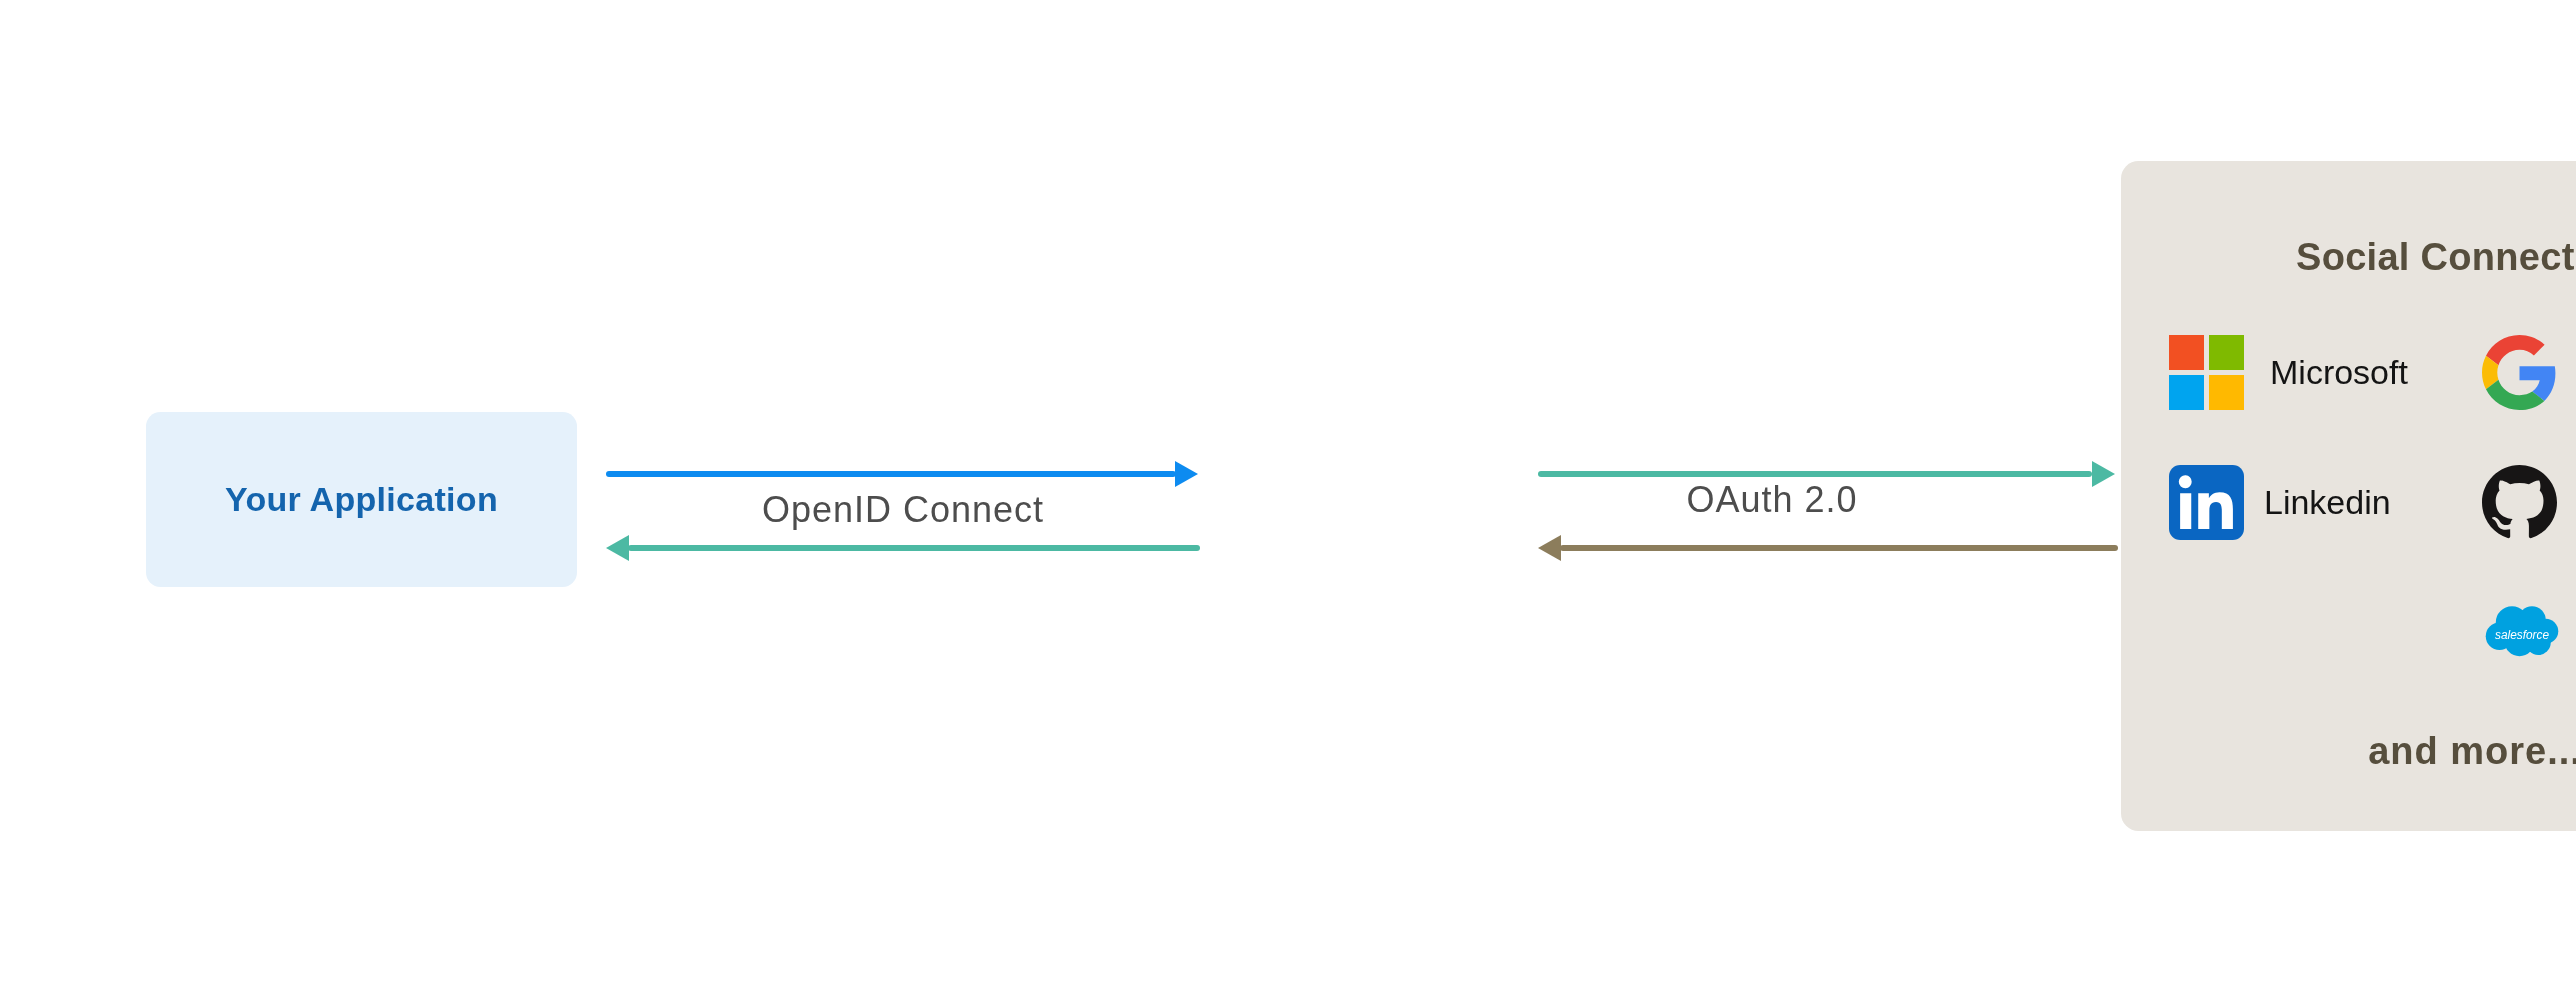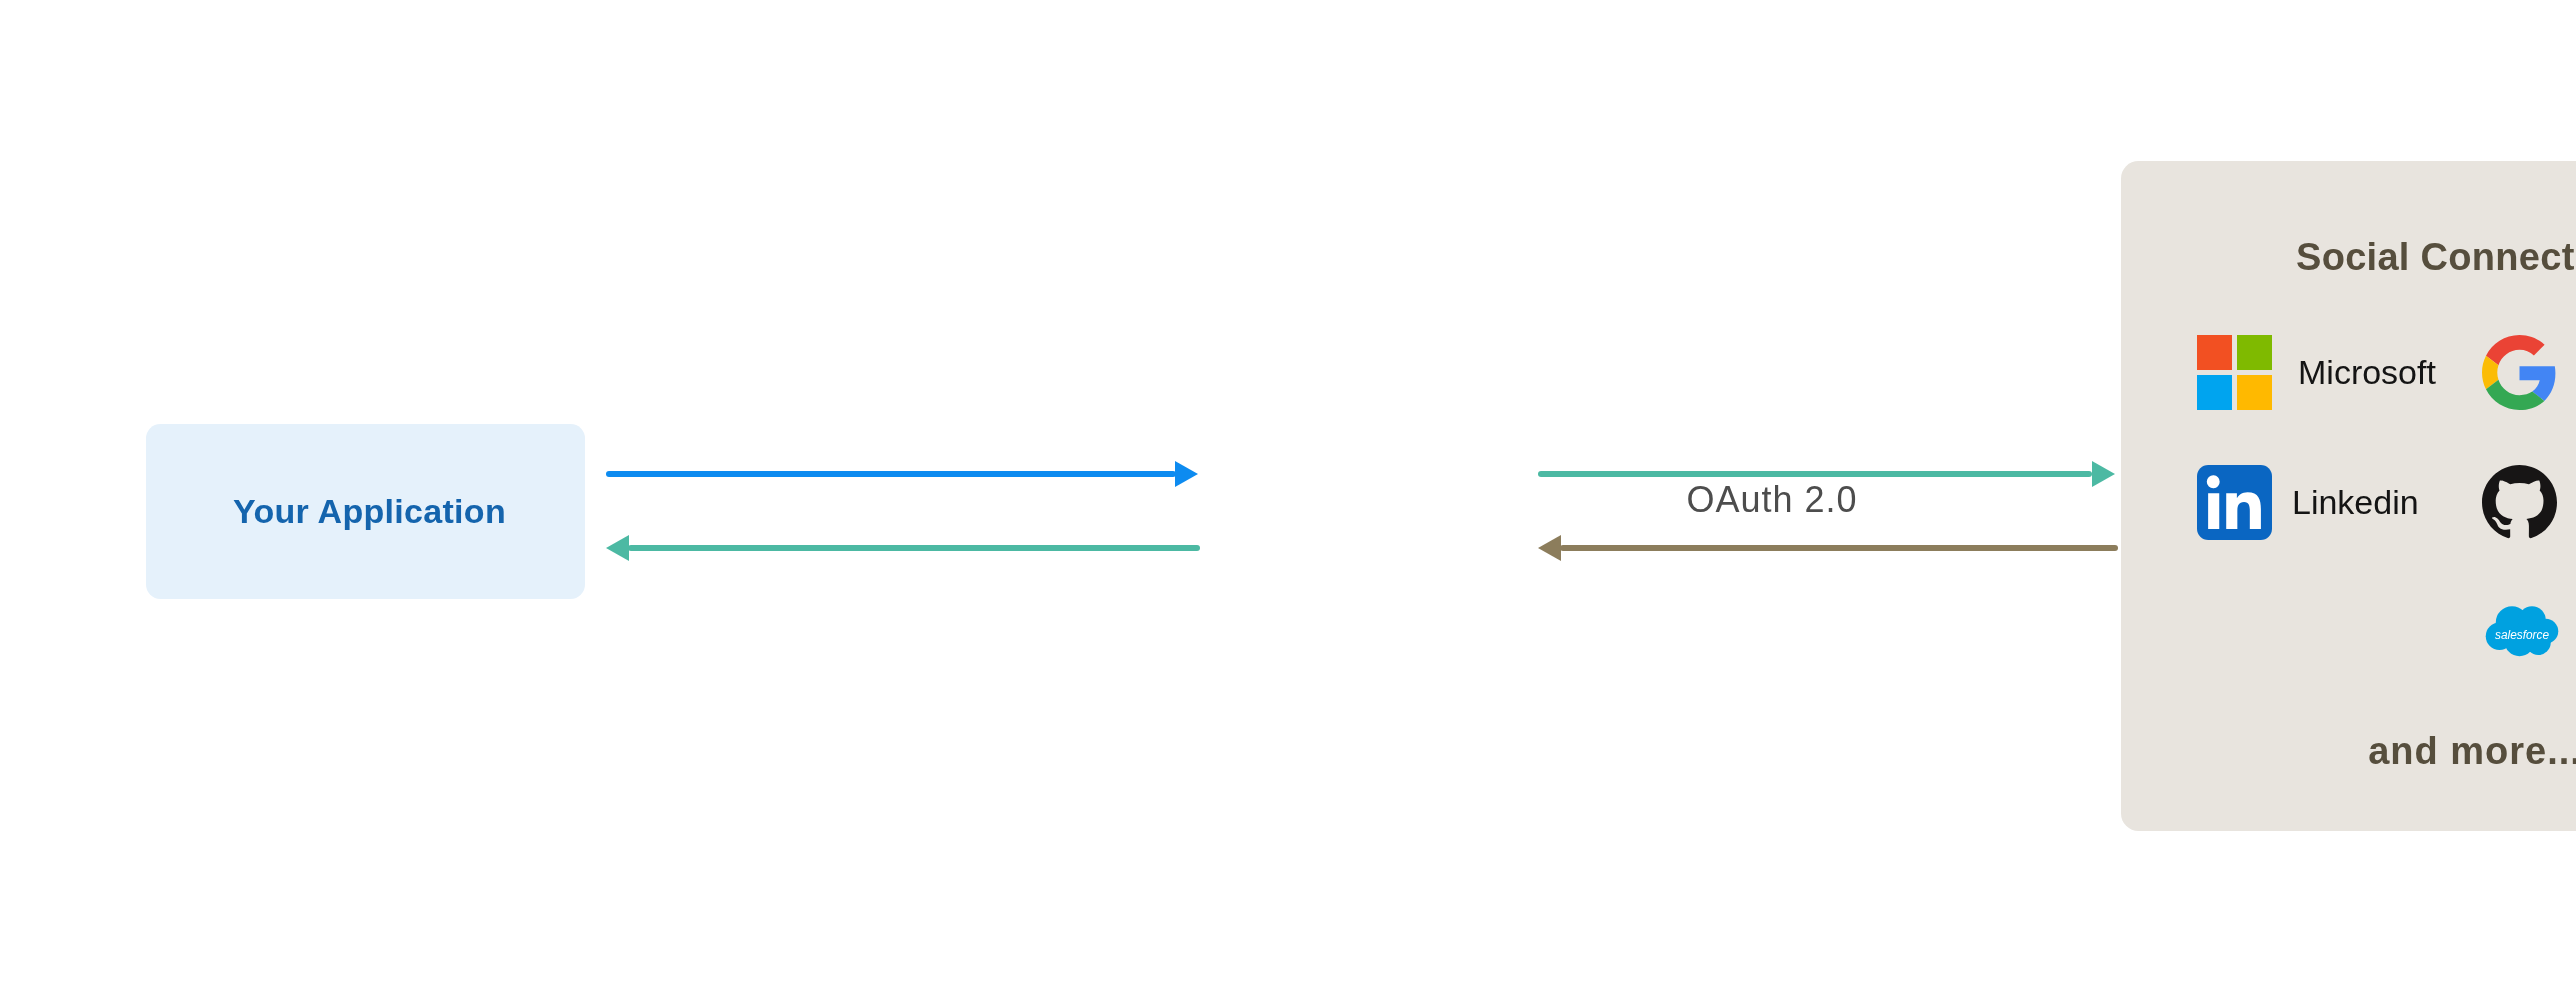--- a/index.html
+++ b/index.html
@@ -9,21 +9,21 @@
     position:relative;overflow:hidden;
   }
   .canvas{position:absolute;inset:0;}
 
   
   .node{
     position:absolute;display:flex;align-items:center;justify-content:center;
     border-radius:14.4px;
   }
   .node .node-label{font-weight:700;font-size:34px;letter-spacing:0.3px;white-space:nowrap;}
-  .app-box{left:146px;top:424px;width:431px;height:175px;background:var(--app-bg);padding-left:8px;}
+  .app-box{left:146px;top:412px;width:431px;height:175px;background:var(--app-bg);}
   .app-box .node-label{color:var(--app-text);}
   .scalekit-box{left:1204px;top:416px;width:326px;height:175px;background:var(--scalekit-bg);}
   .scalekit-box .node-label{color:var(--scalekit-text);}
 
   
   .arrow-line{position:absolute;height:6.2px;border-radius:3.1px;}
   .arrow-head{position:absolute;width:0;height:0;border-top:13.4px solid transparent;border-bottom:13.4px solid transparent;}
   .head-right{border-left-width:23px;border-left-style:solid;}
   .head-left{border-right-width:23px;border-right-style:solid;}
 
@@ -48,21 +48,21 @@
   .panel{
     position:absolute;left:2121px;top:161px;width:708px;height:670px;
     background:var(--panel-bg);border-radius:17.5px;
   }
   .panel-title{
     position:absolute;left:0;right:0;top:75px;text-align:center;
     font-size:38px;font-weight:700;color:var(--panel-heading);letter-spacing:0.3px;
   }
   .provider{position:absolute;display:flex;align-items:center;gap:26px;height:75px;}
   .p-r1{top:174px;} .p-r2{top:304px;gap:20px;} .p-r3{top:431px;}
-  .p-c1{left:76px;text-align:right;} .p-c2{left:361px;}
+  .p-c1{left:48px;text-align:right;} .p-c2{left:361px;}
   .provider-label{font-size:34px;color:var(--provider-label);white-space:nowrap;}
   .p-icon{width:75px;height:75px;flex:0 0 auto;display:flex;align-items:center;justify-content:center;}
   .p-icon svg{width:100%;height:100%;display:block;}
 
   
   .ms-grid{width:75px;height:75px;display:grid;grid-template-columns:35px 35px;grid-template-rows:35px 35px;gap:5.2px;}
   .ms-sq{width:35px;height:35px;}
   .ms1{background:#F25022;} .ms2{background:#7FBA00;} .ms3{background:#00A4EF;} .ms4{background:#FFB900;}
 
   
@@ -80,20 +80,21 @@
 
   <div class="node app-box">
     <span class="node-label">Your Application</span>
   </div>
 
 
   <div class="arrow-line openid-req-line"></div>
   <div class="arrow-head head-right openid-req-head"></div>
   <div class="arrow-line openid-res-line"></div>
   <div class="arrow-head head-left openid-res-head"></div>
+  <div class="flow-label openid-label">OpenID Connect</div>
 
   <div class="arrow-line oauth-req-line"></div>
   <div class="arrow-head head-right oauth-req-head"></div>
   <div class="arrow-line oauth-res-line"></div>
   <div class="arrow-head head-left oauth-res-head"></div>
   <div class="flow-label oauth-label">OAuth 2.0</div>
 
   <div class="panel">
     <div class="panel-title">Social Connections</div>
 

